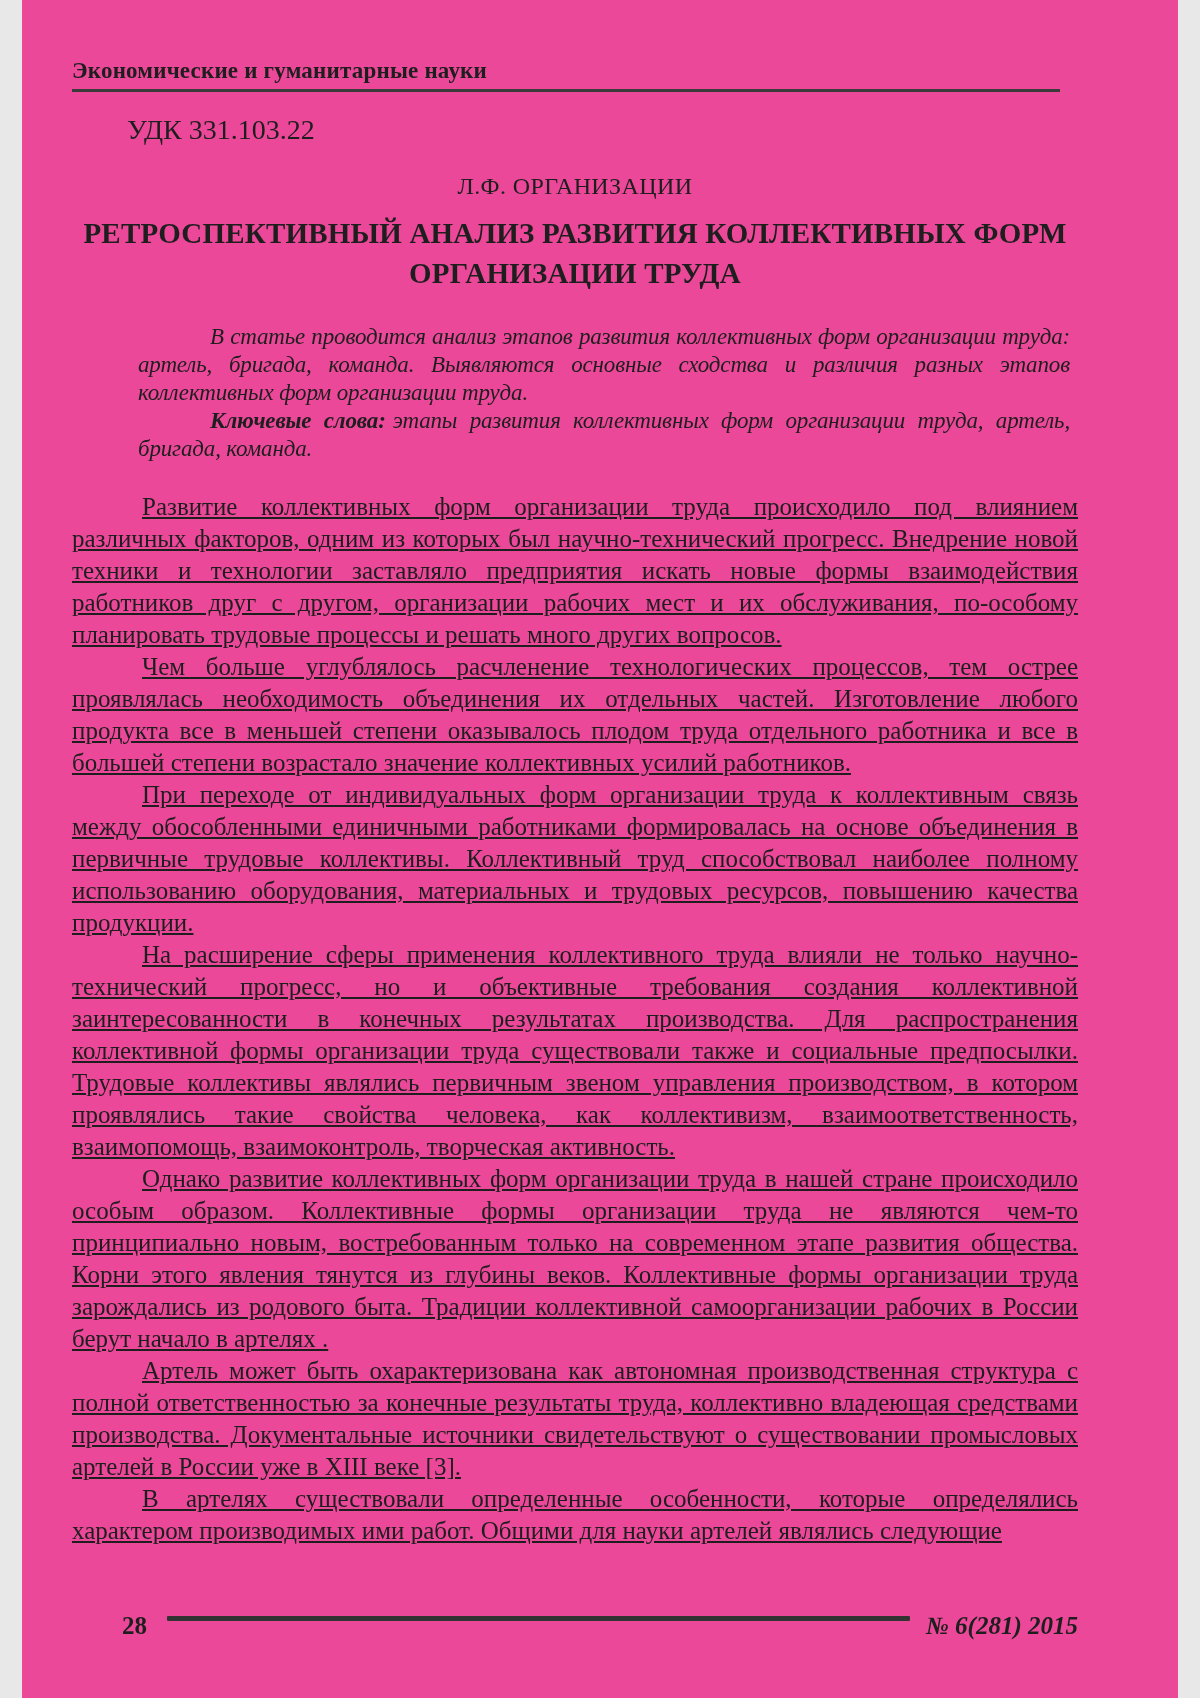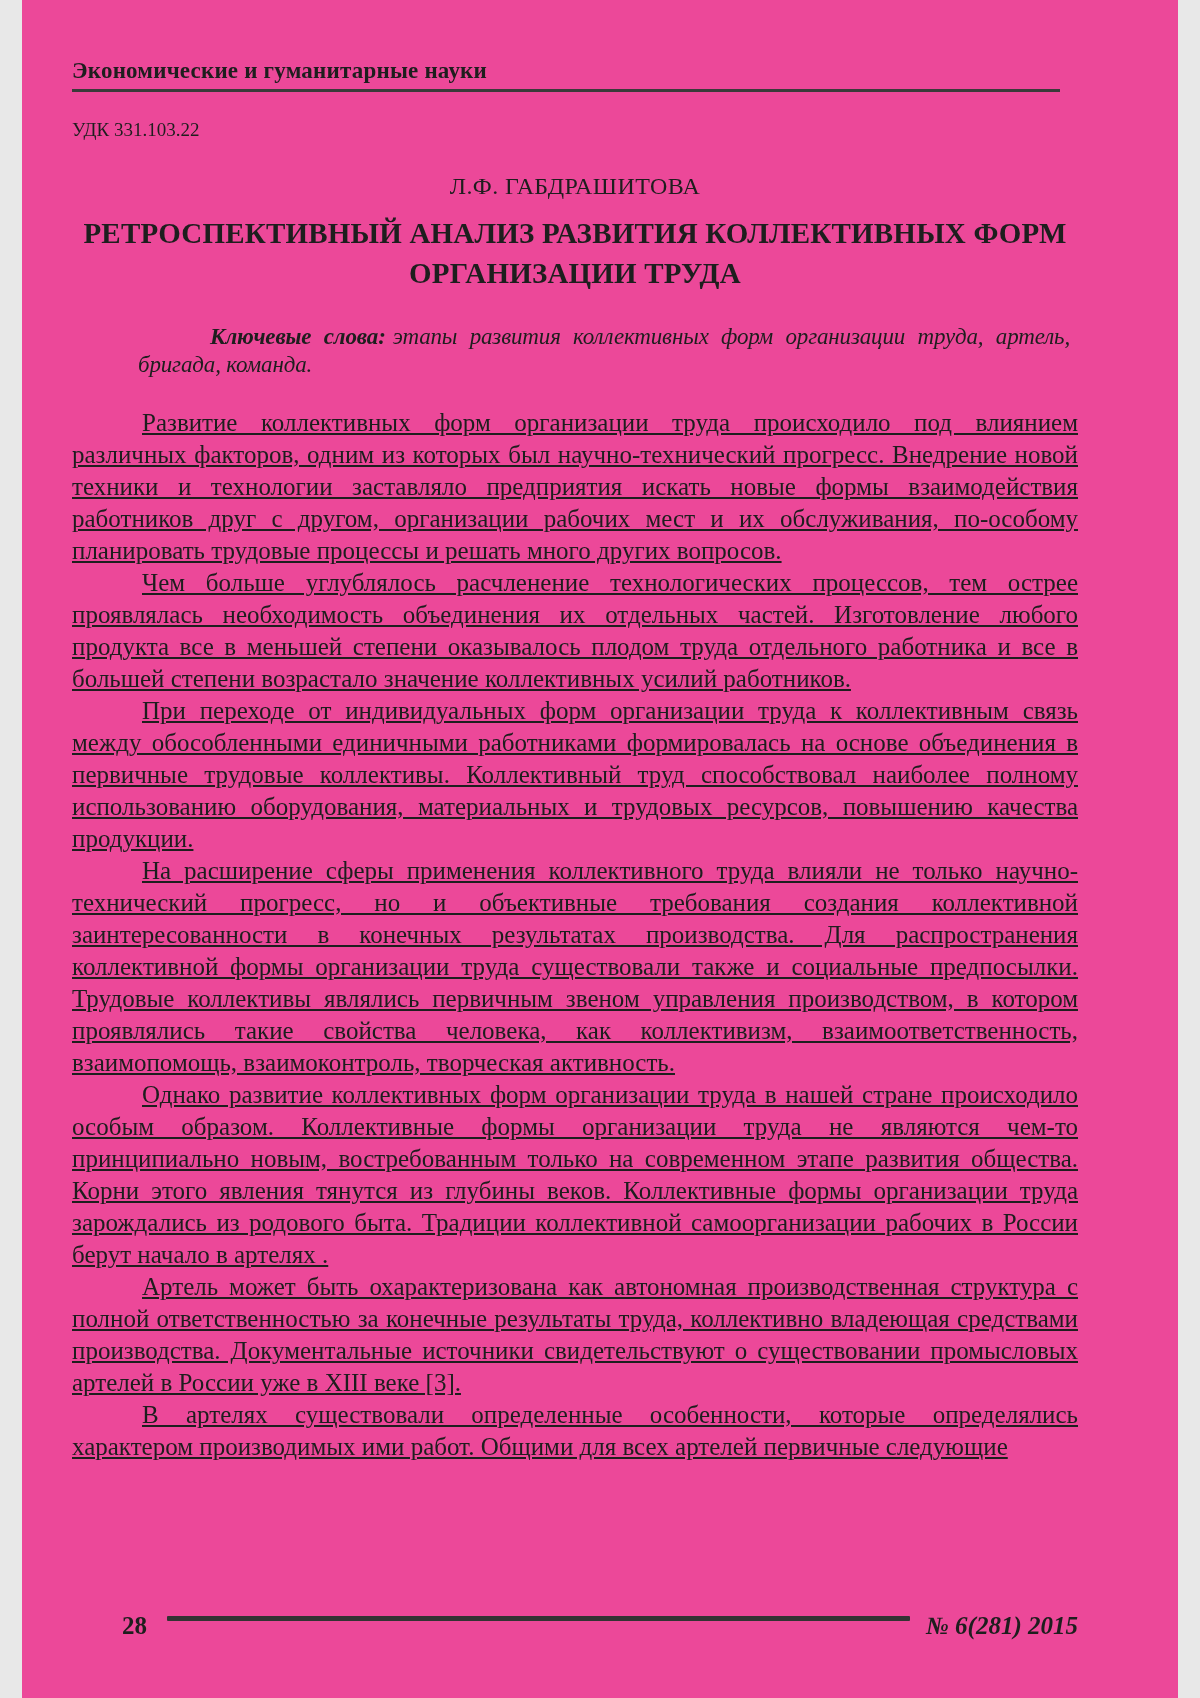--- a/index.html
+++ b/index.html
@@ -28,21 +28,22 @@
   }
   .header-rule {
     height: 3px;
     background: #3a3a3a;
     margin-top: 5px;
     margin-right: 18px;
   }
   
   .udc {
     margin-top: 24px;
-    font-size: 19px;
+    margin-left: 55px;
+    font-size: 28px;
     line-height: 28px;
   }
   
   .author {
     margin-top: 28px;
     text-align: center;
     font-size: 24px;
     line-height: 28px;
     letter-spacing: 0.4px;
   }
@@ -115,41 +116,42 @@
 
 <div class="page">
 
   <div>
     <div class="running-head">Экономические и гуманитарные науки</div>
     <div class="header-rule"></div>
   </div>
 
   <div class="udc">УДК 331.103.22</div>
 
-  <div class="author">Л.Ф. ГАБДРАШИТОВА</div>
+  <div class="author">Л.Ф. ОРГАНИЗАЦИИ</div>
 
   <div class="title">
     <div>РЕТРОСПЕКТИВНЫЙ АНАЛИЗ РАЗВИТИЯ КОЛЛЕКТИВНЫХ ФОРМ</div>
     <div>ОРГАНИЗАЦИИ ТРУДА</div>
   </div>
 
   <div class="abstract-block">
+    <p>В статье проводится анализ этапов развития коллективных форм организации труда: артель, бригада, команда. Выявляются основные сходства и различия разных этапов коллективных форм организации труда.</p>
     <p>
       <span class="keywords-label">Ключевые слова:</span><span>этапы развития коллективных форм организации труда, артель, бригада, команда.</span>
     </p>
   </div>
 
   <div class="article-body">
     <p>Развитие коллективных форм организации труда происходило под влиянием различных факторов, одним из которых был научно-технический прогресс. Внедрение новой техники и технологии заставляло предприятия искать новые формы взаимодействия работников друг с другом, организации рабочих мест и их обслуживания, по-особому планировать трудовые процессы и решать много других вопросов.</p>
     <p>Чем больше углублялось расчленение технологических процессов, тем острее проявлялась необходимость объединения их отдельных частей. Изготовление любого продукта все в меньшей степени оказывалось плодом труда отдельного работника и все в большей степени возрастало значение коллективных усилий работников.</p>
     <p>При переходе от индивидуальных форм организации труда к коллективным связь между обособленными единичными работниками формировалась на основе объединения в первичные трудовые коллективы. Коллективный труд способствовал наиболее полному использованию оборудования, материальных и трудовых ресурсов, повышению качества продукции.</p>
     <p>На расширение сферы применения коллективного труда влияли не только научно-технический прогресс, но и объективные требования создания коллективной заинтересованности в конечных результатах производства. Для распространения коллективной формы организации труда существовали также и социальные предпосылки. Трудовые коллективы являлись первичным звеном управления производством, в котором проявлялись такие свойства человека, как коллективизм, взаимоответственность, взаимопомощь, взаимоконтроль, творческая активность.</p>
     <p>Однако развитие коллективных форм организации труда в нашей стране происходило особым образом. Коллективные формы организации труда не являются чем-то принципиально новым, востребованным только на современном этапе развития общества. Корни этого явления тянутся из глубины веков. Коллективные формы организации труда зарождались из родового быта. Традиции коллективной самоорганизации рабочих в России берут начало в артелях .</p>
     <p>Артель может быть охарактеризована как автономная производственная структура с полной ответственностью за конечные результаты труда, коллективно владеющая средствами производства. Документальные источники свидетельствуют о существовании промысловых артелей в России уже в XIII веке [3].</p>
-    <p>В артелях существовали определенные особенности, которые определялись характером производимых ими работ. Общими для всех артелей первичные следующие</p>
+    <p>В артелях существовали определенные особенности, которые определялись характером производимых ими работ. Общими для науки артелей являлись следующие</p>
   </div>
 
   <div class="page-footer">
     <span class="page-number">28</span>
     <span class="footer-rule"></span>
     <span class="issue">№ 6(281) 2015</span>
   </div>
 
 </div>
 

